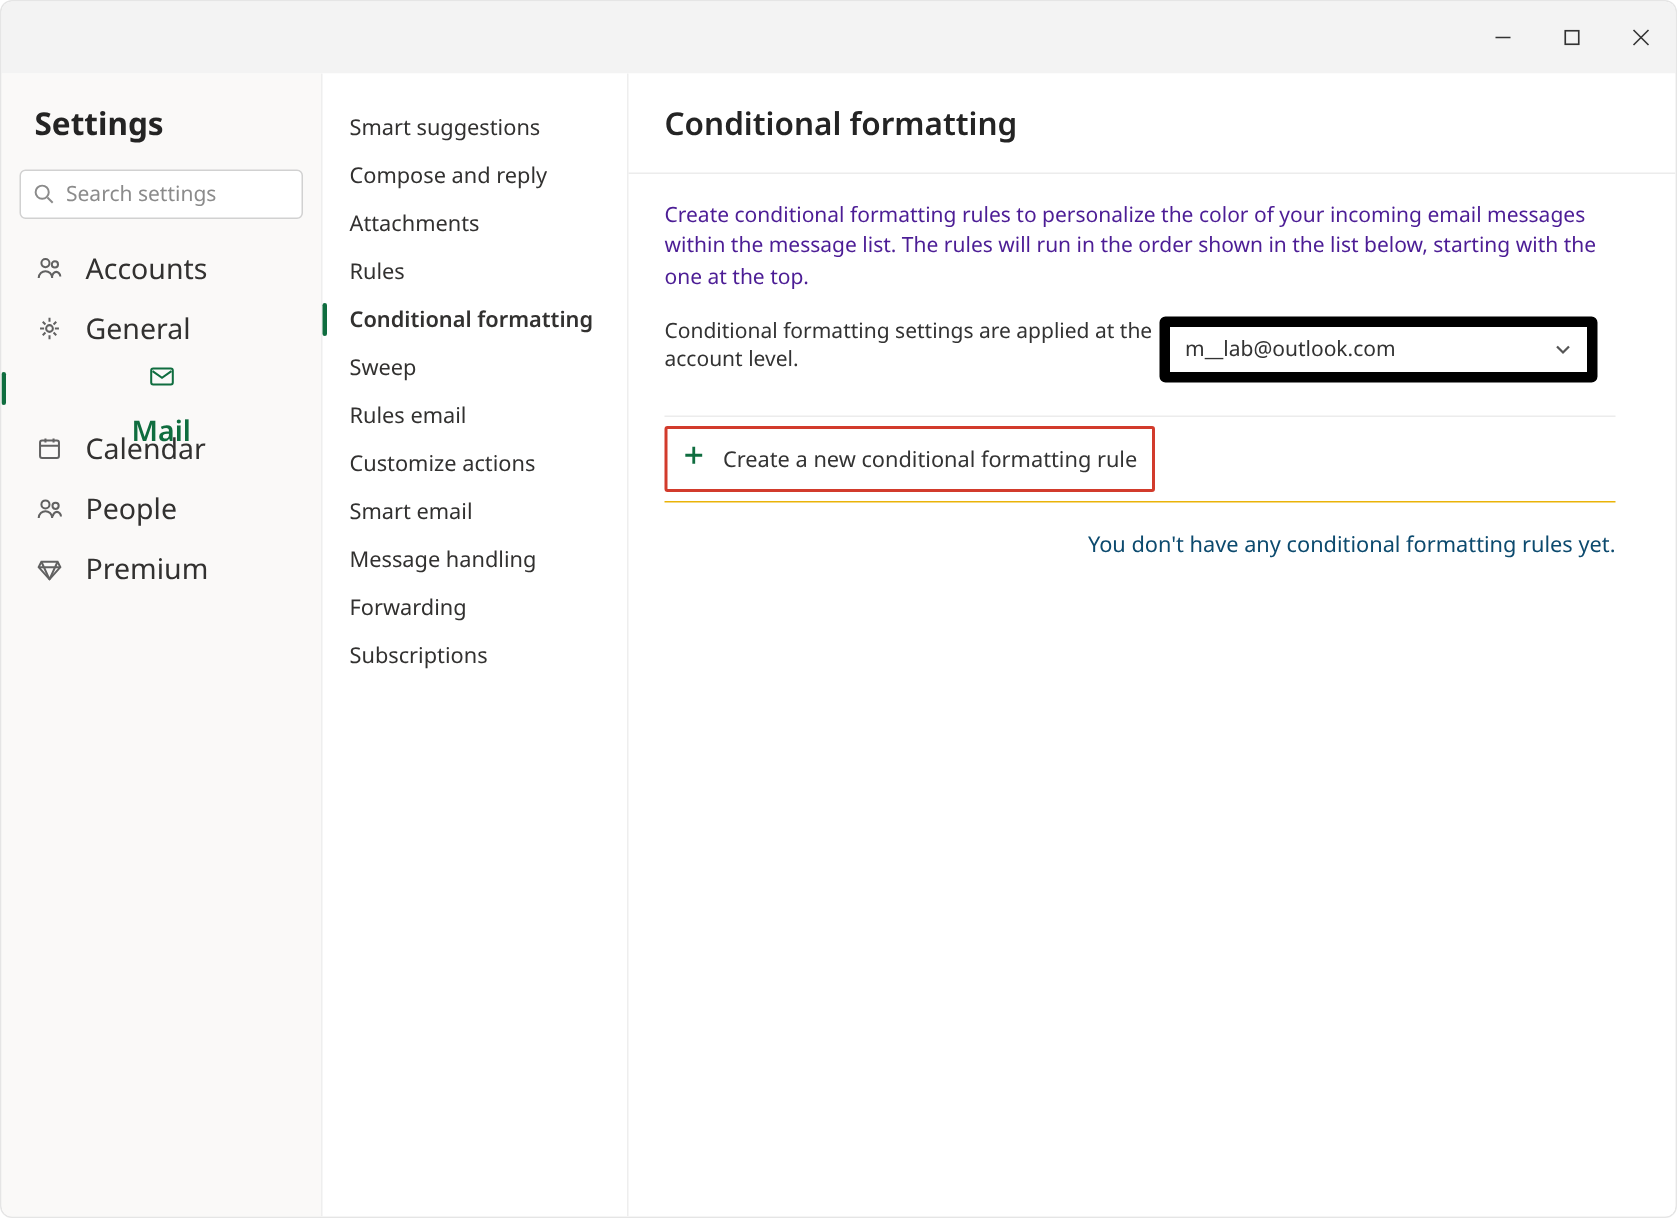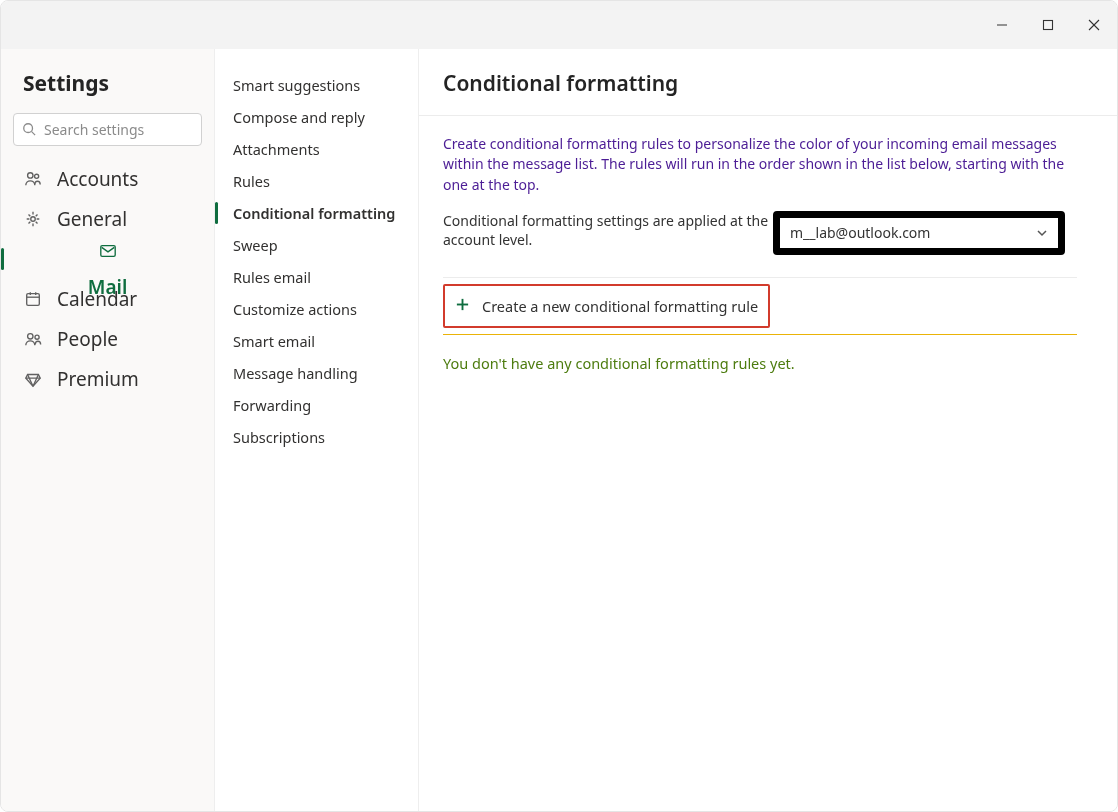--- a/index.html
+++ b/index.html
@@ -44,21 +44,21 @@
   .row .lbl { font-size: 14px; color: #333; width: 330px; line-height:1.4; }
   .account-select { flex:1; max-width: 292px; position: relative; }
   .account-select .box { border: 7px solid #000000; border-radius: 4px; height: 44px; display:flex; align-items:center; justify-content:space-between; padding: 0 10px; font-size: 14px; color:#333; }
   .account-select svg { width: 12px; height: 12px; stroke:#555; fill:none; stroke-width:1.5; }
 
   .create-row { border-top:1px solid #ececec; border-bottom:1px solid #eab308; }
   .create-btn { display:inline-flex; align-items:center; gap:12px; padding:10px 10px; font-size:14.5px; color:#333; cursor:pointer; border: 2.5px solid #d23b2c; border-radius:2px; margin:6px 0; }
   .create-btn .plus { color:#0f6d3f; }
   .create-btn .plus svg { width:15px; height:15px; stroke: currentColor; stroke-width:2; fill:none; }
 
-  .empty { padding-top: 18px; font-size:14.5px; color:#4d7c0f; }
+  .empty { padding-top: 18px; font-size:14.5px; color:#0c4a6e;text-align:right; }
 </style>
 </head>
 <body>
 
 <div class="app">
 
   <div class="titlebar">
     <div class="win-controls">
       <div class="win-btn">
         <svg viewBox="0 0 12 12">

